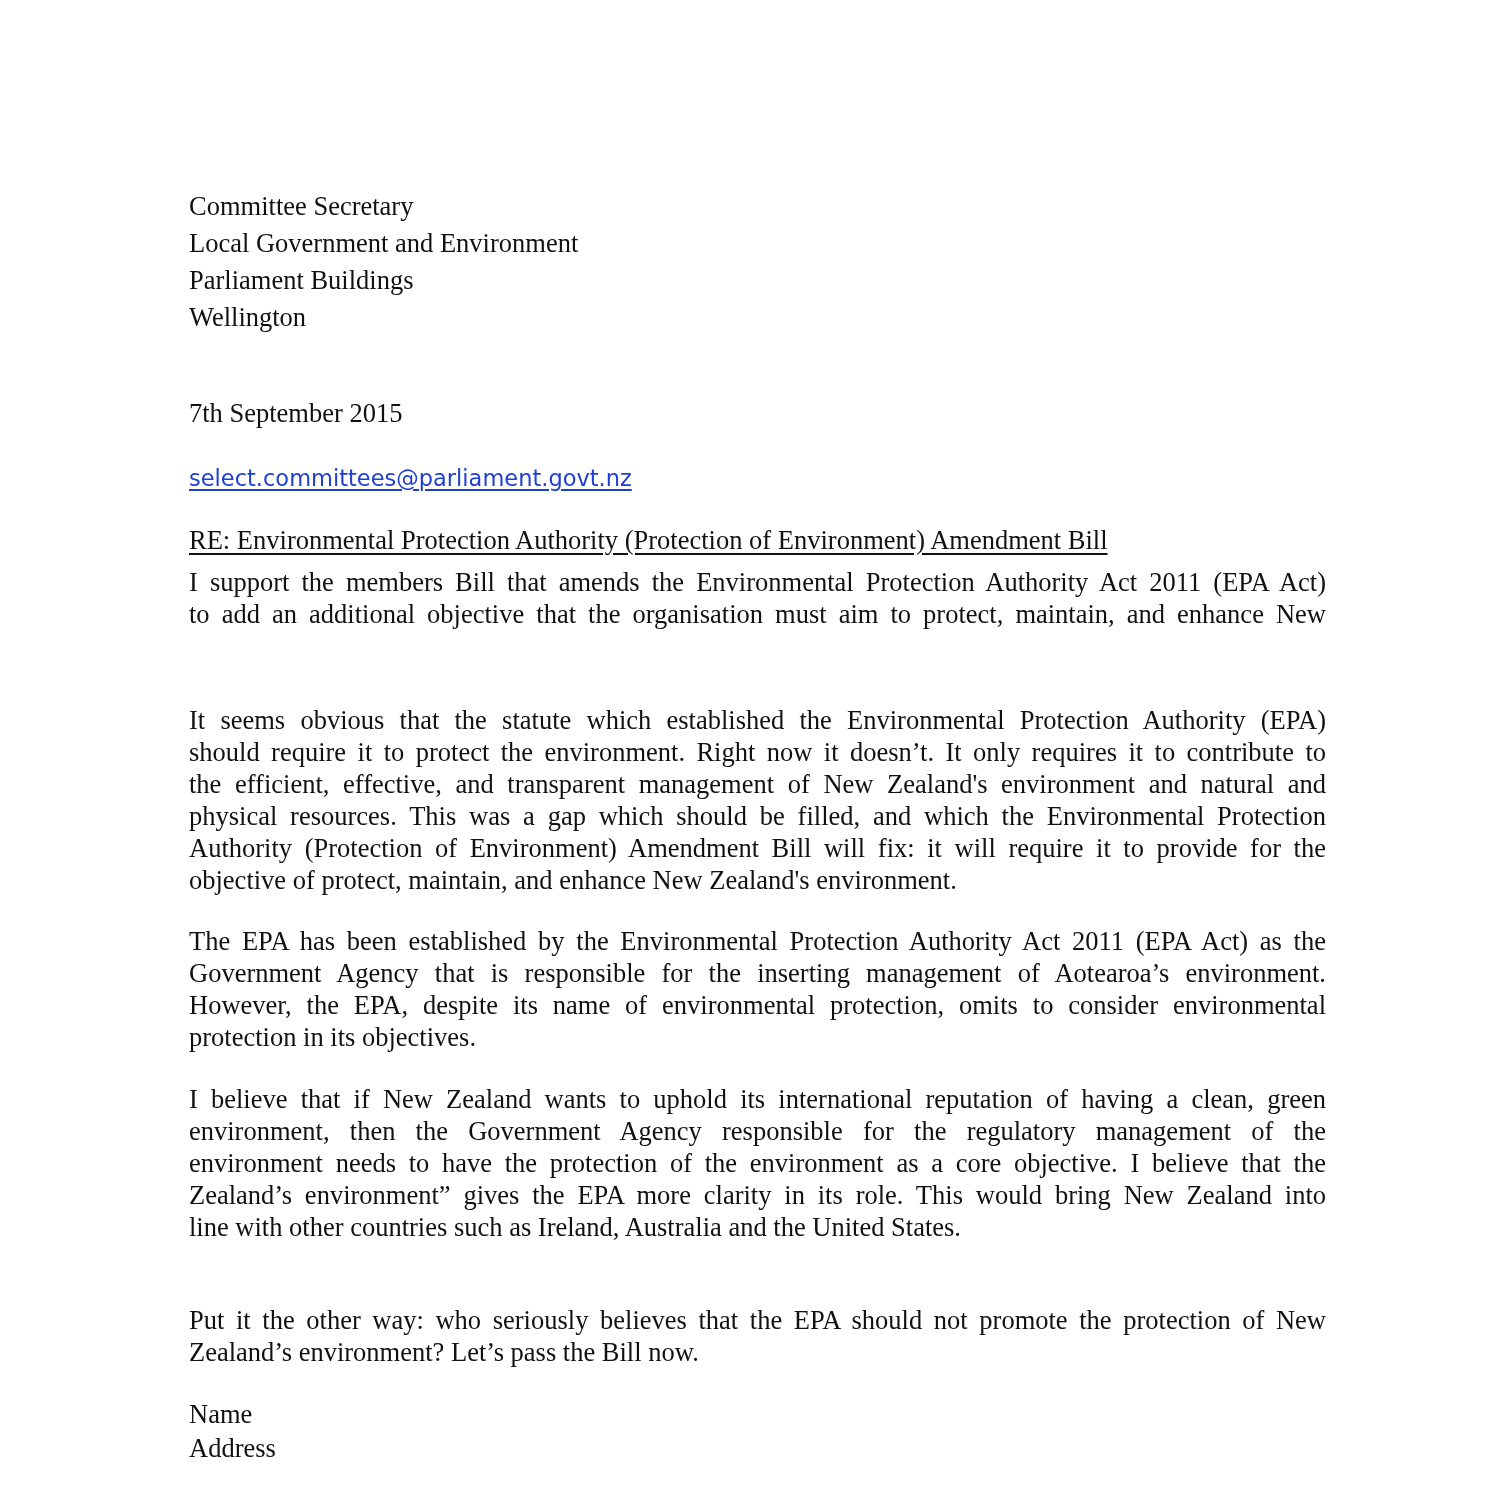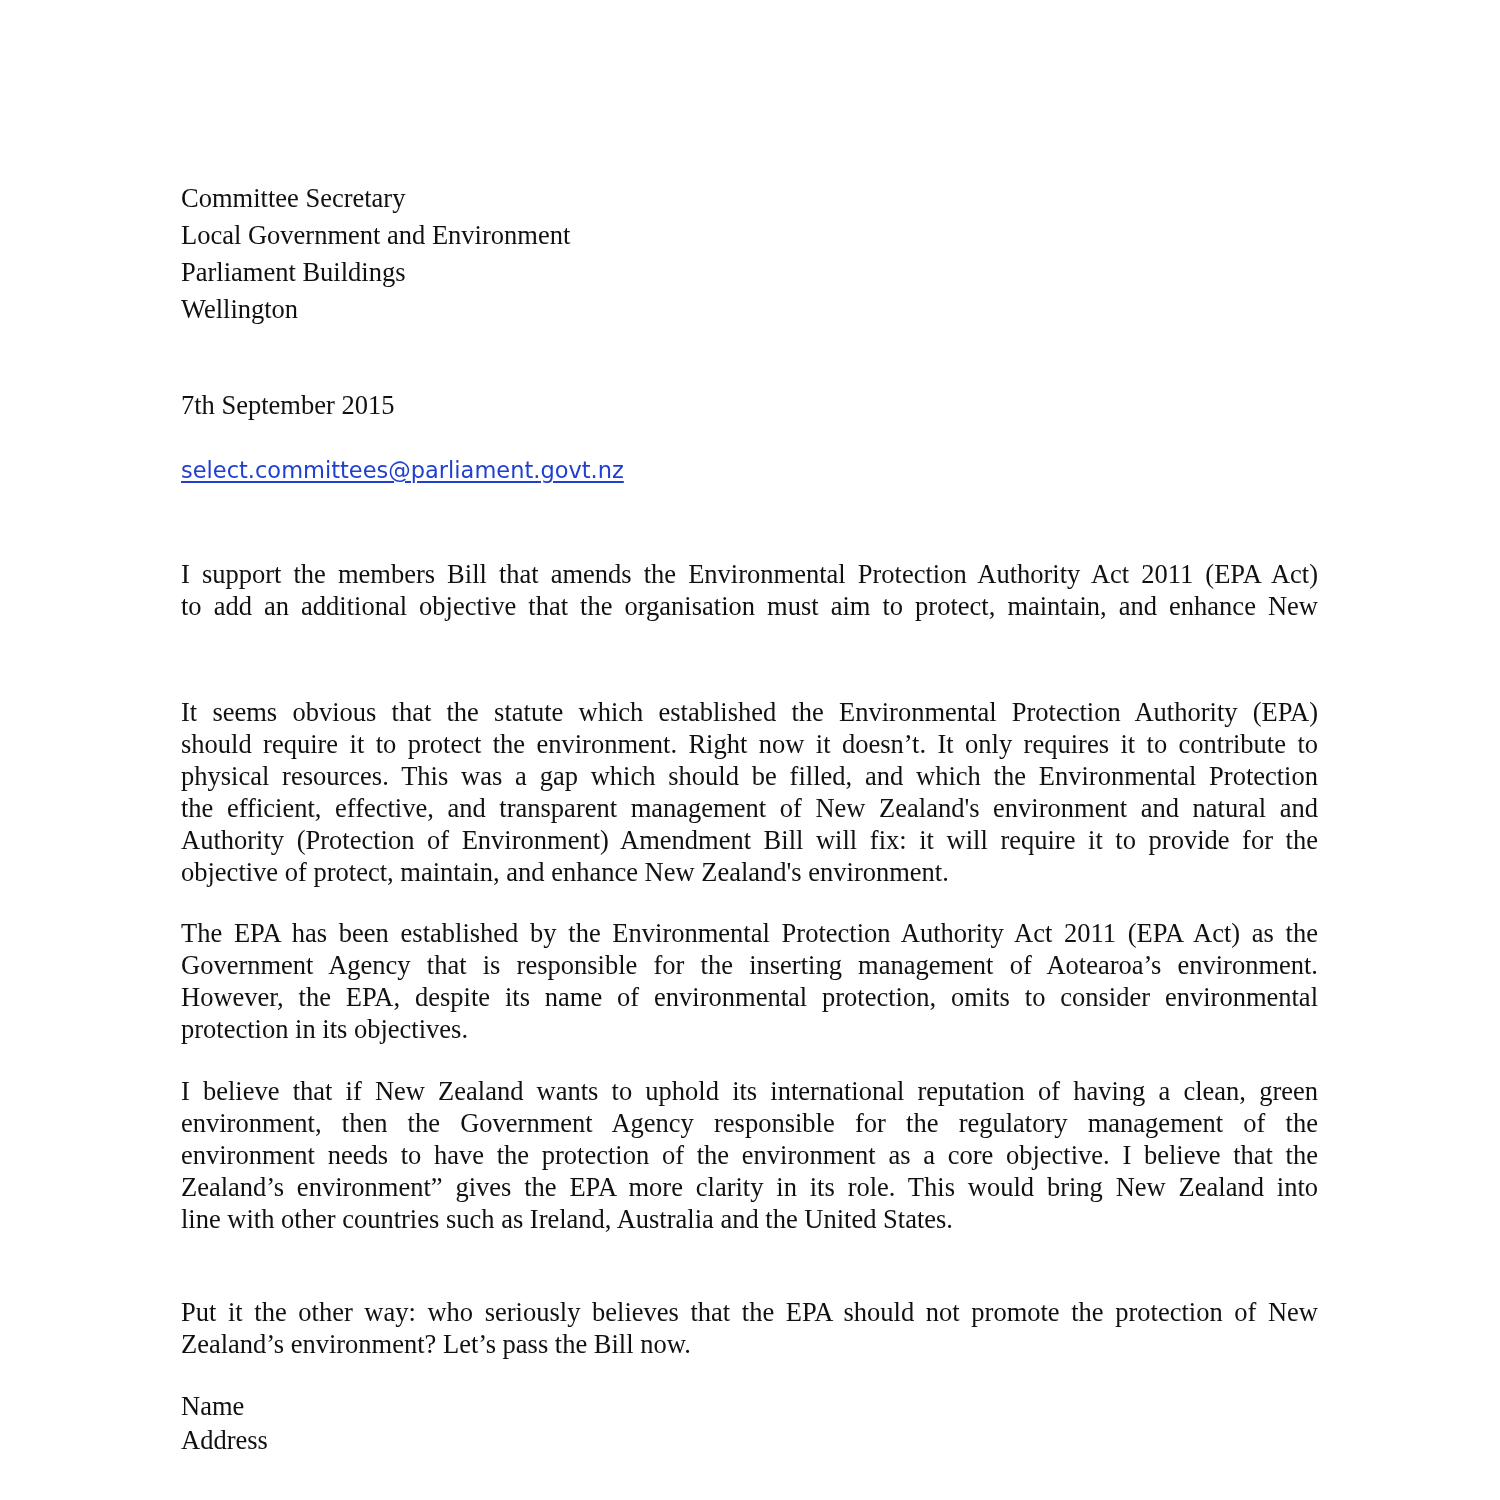--- a/index.html
+++ b/index.html
@@ -20,21 +20,21 @@
       left: 0; top: 0;
       width: 1500px; height: 1500px;
       background: #ffffff;
     }
     .block {
       position: absolute;
       left: 181px;
       width: 1137px;
       font-size: 26.5px;
       line-height: 32px;
-      margin: 0;
+      margin: 8px;
     }
     .addr-line {
       display: block;
       height: 37px;
       line-height: 37px;
       font-size: 26.5px;
     }
     .email {
       font-family: "DejaVu Sans", "Liberation Sans", sans-serif;
       font-size: 22.5px;
@@ -79,31 +79,34 @@
     <span class="addr-line">Parliament Buildings</span>
     <span class="addr-line">Wellington</span>
   </div>
 
   <div class="block" style="top:389px;">7th September 2015</div>
 
   <div class="block" style="top:453px;">
     <a class="email">select.committees@parliament.govt.nz</a>
   </div>
 
+  <div class="block" style="top:516px;">
+    <span class="subject">RE: Environmental Protection Authority (Protection of Environment) Amendment Bill</span>
+  </div>
 
   <div class="block para" style="top:558px;">
     <span class="ln">I support the members Bill that amends the Environmental Protection Authority Act 2011 (EPA Act)</span>
     <span class="ln">to add an additional objective that the organisation must aim to protect, maintain, and enhance New</span>
   </div>
 
   <div class="block para" style="top:696px;">
     <span class="ln">It seems obvious that the statute which established the Environmental Protection Authority (EPA)</span>
     <span class="ln">should require it to protect the environment. Right now it doesn’t. It only requires it to contribute to</span>
+    <span class="ln">the efficient, effective, and transparent management of New Zealand's environment and natural and</span>
     <span class="ln">physical resources. This was a gap which should be filled, and which the Environmental Protection</span>
-    <span class="ln">the efficient, effective, and transparent management of New Zealand's environment and natural and</span>
     <span class="ln">Authority (Protection of Environment) Amendment Bill will fix: it will require it to provide for the</span>
     <span class="ln last">objective of protect, maintain, and enhance New Zealand's environment.</span>
   </div>
 
   <div class="block para" style="top:917px;">
     <span class="ln">The EPA has been established by the Environmental Protection Authority Act 2011 (EPA Act) as the</span>
     <span class="ln">Government Agency that is responsible for the inserting management of Aotearoa’s environment.</span>
     <span class="ln">However, the EPA, despite its name of environmental protection, omits to consider environmental</span>
     <span class="ln last">protection in its objectives.</span>
   </div>

